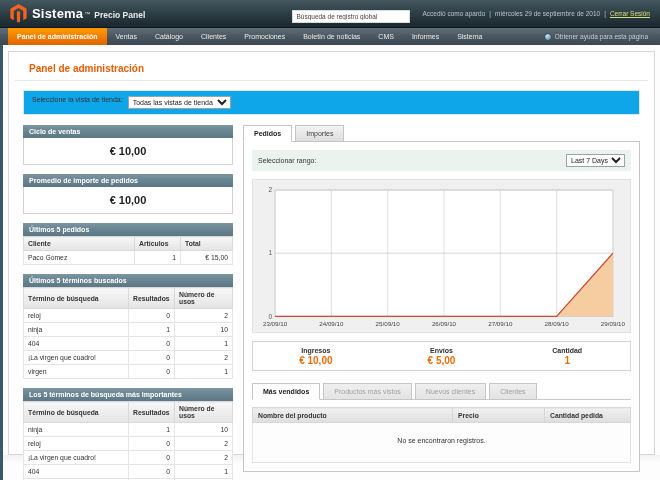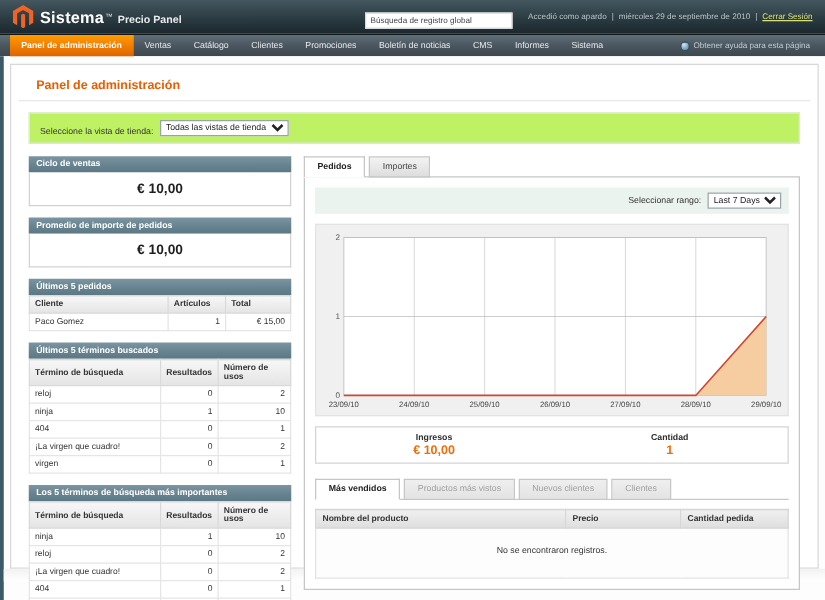--- a/index.html
+++ b/index.html
@@ -30,22 +30,22 @@
   .globe-icon { width:8px; height:8px; border-radius:50%; display:inline-block;
               background:radial-gradient(circle at 35% 30%, #d6e7f2 0%, #8db4cd 45%, #54809c 100%);
               border:1px solid #33505f; }
 
   
   .content { height:435px; border-left:3px solid #3b5968; background:#fdfdfd; padding-top:6px; }
   .main-panel { margin:0 5px; height:404px; border:1px solid #d8d8d8; background:#ffffff; padding:4px 14px 10px; }
   .page-title { color:#e85d00; font-size:10px; font-weight:bold; padding:7px 6px 6px; }
   .title-divider { border-bottom:1px solid #e7e7e7; margin:0 -8px; }
 
-  .store-switcher { margin-top:9px; background:#bef264; border:1px solid #e0e6e1; padding:5px 8px;
-              font-size:7px; color:#333; display:flex; align-items:flex-end; gap:5px; }
+  .store-switcher { margin-top:9px; background:#0ea5e9; border:1px solid #e0e6e1; padding:5px 8px;
+              font-size:7px; color:#333; display:flex; align-items:flex-start; gap:5px; }
   select { font-size:7px; font-family:inherit; height:13px; border:1px solid #9aa4a8; background:#fff; color:#222; }
 
   .columns { display:flex; gap:10px; margin-top:10px; }
   .left-col { flex:0 0 210px; width:210px; }
   .right-col { flex:1; min-width:0; }
 
   
   .dash-box { margin-bottom:9px; }
   .dash-box-head { background:linear-gradient(180deg,#7b95a1 0%,#67838f 55%,#5c7884 100%);
               color:#fff; font-size:7px; font-weight:bold; padding:3px 6px; }
@@ -59,21 +59,21 @@
   .w-res { width:46px; } .w-uses { width:58px; } .w-items { width:46px; } .w-total { width:52px; }
 
   
   .tab-strip { display:flex; gap:3px; position:relative; z-index:2; }
   .tab { font-size:7px; padding:4px 10px; border:1px solid #c6c6c6; margin-bottom:-1px; cursor:pointer;
          background:linear-gradient(180deg,#f3f3f3 0%,#dddddd 100%); color:#444; }
   .tab.active { background:#fff; border-bottom:1px solid #fff; font-weight:bold; color:#222; }
   .tab.disabled { color:#a0a0a0; background:linear-gradient(180deg,#efefef 0%,#e3e3e3 100%); cursor:default; }
   .right-box { border:1px solid #c6c6c6; background:#fff; padding:8px; position:relative; z-index:1; }
 
-  .range-bar { background:#eaf3ee; padding:4px 6px; display:flex; justify-content:flex-end;
+  .range-bar { background:#eaf3ee; padding:4px 6px; display:flex; justify-content:space-between;
                align-items:center; gap:5px; font-size:7px; color:#333; }
 
   .chart-wrap { margin-top:8px; background:#f0f0f0; border:1px solid #e2e2e2; padding:4px 2px 0; }
   .chart-wrap svg { display:block; width:100%; height:auto; font-family:inherit; }
 
   .stats-row { margin-top:8px; border:1px solid #d4d4d4; display:flex; padding:5px 0 4px; background:#fff; }
   .stat { flex:1; text-align:center; }
   .stat-label { font-size:7px; font-weight:bold; color:#2e2e2e; }
   .stat-value { font-size:10px; font-weight:bold; color:#ec6e0a; margin-top:1px; }
 
@@ -317,20 +317,24 @@
                   <text x="357" y="141.5" font-size="6.2" text-anchor="middle" fill="#444">29/09/10</text>
                 </svg>
             </div>
 
             <div class="stats-row">
               <div class="stat">
                 <div class="stat-label">Ingresos</div>
                 <div class="stat-value">€ 10,00</div>
               </div>
               <div class="stat">
+                <div class="stat-label">Envíos</div>
+                <div class="stat-value">€ 5,00</div>
+              </div>
+              <div class="stat">
                 <div class="stat-label">Cantidad</div>
                 <div class="stat-value">1</div>
               </div>
             </div>
 
             <div class="tab-strip bottom-tabs">
               <div class="tab active"><span>Más vendidos</span></div>
               <div class="tab disabled"><span>Productos más vistos</span></div>
               <div class="tab disabled"><span>Nuevos clientes</span></div>
               <div class="tab disabled"><span>Clientes</span></div>

